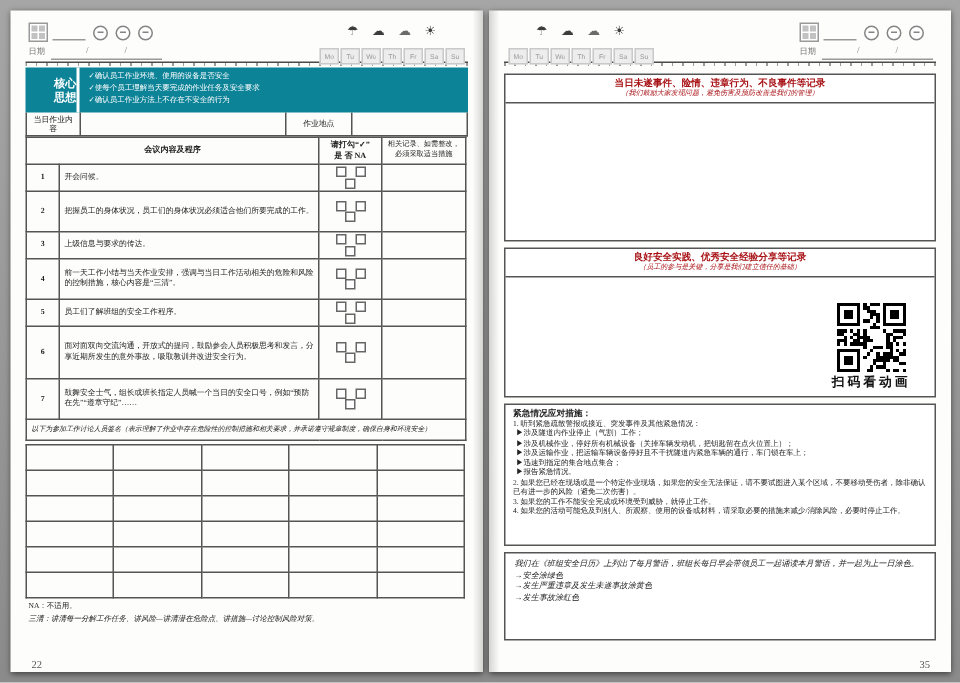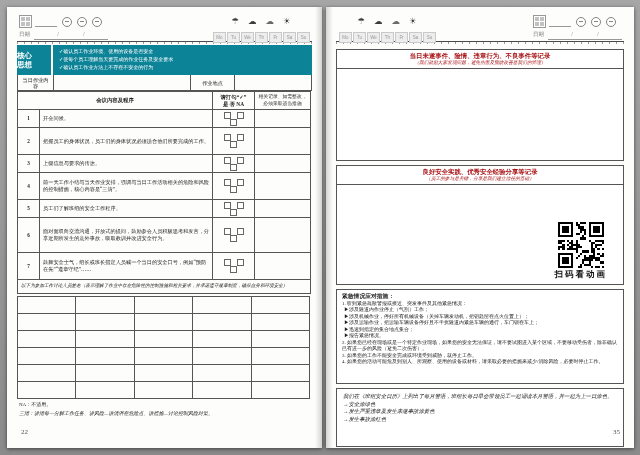--- a/index.html
+++ b/index.html
@@ -31,21 +31,21 @@
   .day{width:11px;height:9px;background:#ededed;border:1px solid #c9c9c9;font-size:4.5px;color:#999;
        display:flex;align-items:center;justify-content:center;margin-left:1px;font-family:"Liberation Sans",sans-serif}
 
   .ruler{margin:0 10px;border-top:1px solid #4a4a4a;height:3px;
          background:repeating-linear-gradient(to right,#9a9a9a 0 1px,transparent 1px 7px);
          background-size:100% 2px;background-repeat:no-repeat}
 
   
   .title{text-align:center;font-weight:bold;font-size:11.5px;letter-spacing:1px;margin:3px 0}
   .teal{display:flex;margin:0 10px;background:#0d8398}
-  .teal-label{width:34px;display:flex;flex-direction:column;align-items:flex-start;justify-content:center;
+  .teal-label{width:34px;display:flex;flex-direction:column;align-items:flex-end;justify-content:center;
               color:#fff;font-weight:bold;font-size:7.5px;line-height:9px;border-right:2px solid #fff}
   .teal-items{flex:1;padding:3px 6px;color:#fff;font-size:5px;line-height:8px}
   .workrow{display:flex;margin:0 10px;border:1px solid #555;border-top:none;height:15px;font-size:5.2px}
   .workrow>div{box-sizing:border-box;display:flex;align-items:center;justify-content:center;text-align:center;line-height:6px}
   .wr-l1{width:36px;border-right:1px solid #555;padding:0 2px}
   .wr-f1{flex:1;border-right:1px solid #555}
   .wr-l2{width:44px;border-right:1px solid #555}
   .wr-f2{width:76px}
   table{border-collapse:collapse;table-layout:fixed}
   .main,.sig{margin:0 10px;width:293px}
@@ -53,30 +53,30 @@
   .thead td{text-align:center;font-size:5.4px;font-weight:bold}
   .num{text-align:center;font-weight:bold;font-size:7px}
   .chk{text-align:center}
   .cb{display:inline-block;width:5px;height:5px;border:1px solid #666;margin:0 3px;vertical-align:middle;background:#fff}
   tr.h-s td{height:15px} tr.h-m td{height:24px} tr.h-l td{height:32px}
   .note td{font-size:4.6px;font-style:italic;height:11px}
   .sig{margin-top:2px}
   .sig td{border:1px solid #555;height:14px}
   .fn{margin:2px 12px 0;font-size:5px;line-height:7px}
   .fn.it{font-style:italic}
-  .pgnum{position:absolute;bottom:12px;font-size:7px;color:#555}
+  .pgnum{position:absolute;bottom:1px;font-size:7px;color:#555}
   .pg-l{left:14px}.pg-r{right:14px}
 
   
   .rbox{margin:4px 10px 0;border:1px solid #555;box-sizing:border-box;position:relative;background:#fff}
   .rbox-head{border-bottom:1px solid #555;padding:2px 4px 2px;text-align:center}
   .rbox-title{color:#a81216;font-weight:bold;font-size:6.4px;line-height:8px}
   .rbox-sub{color:#a81216;font-size:4.7px;font-style:italic;line-height:6px}
   .box1{height:112px}
-  .box2{height:120px}
+  .box2{height:100px}
   .qr-wrap{position:absolute;right:16px;bottom:3px;text-align:center}
   .qr-wrap svg{width:46px;height:46px;display:block;margin:0 auto}
   .qr-cap{font-weight:bold;font-size:8.5px;letter-spacing:2px;margin-top:1px;color:#111}
   .box3{height:95px;padding:3px 5px;font-size:5px;line-height:6.5px}
   .em-title{font-weight:bold;font-size:5.8px;margin-bottom:1px}
   .em-bullet{padding-left:2px}
   .box4{height:59px;padding:4px 6px;font-style:italic;font-size:5.4px;line-height:7.5px}
 </style>
 </head>
 <body>

